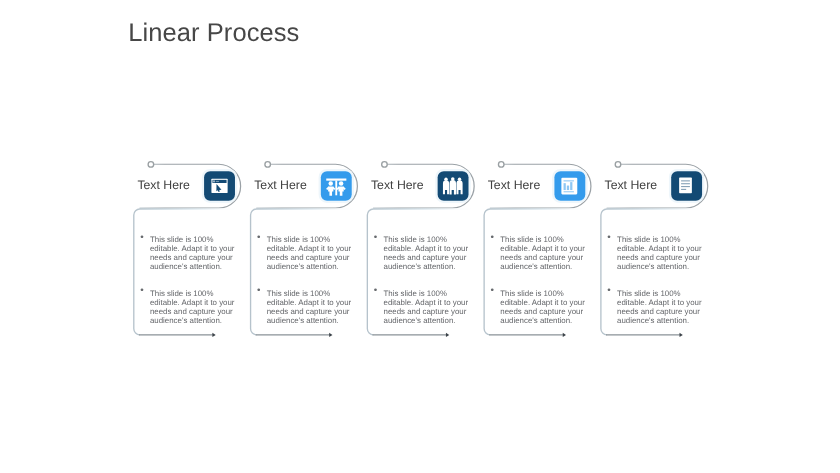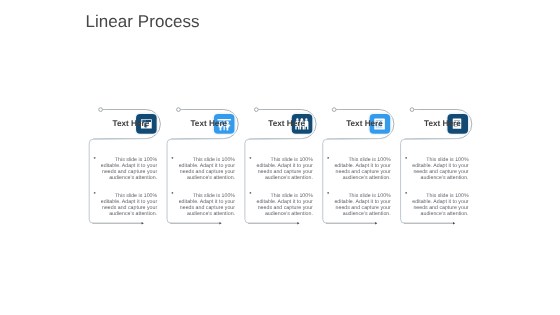--- a/index.html
+++ b/index.html
@@ -1,26 +1,26 @@
 <!DOCTYPE html>
 <html><head>
 <meta charset="utf-8">
 <title>Linear Process</title>
 <style>
   html,body{margin:0;padding:0;}
   body{width:560px;height:315px;background:#ffffff;overflow:hidden;
        font-family:"Liberation Sans",sans-serif;-webkit-font-smoothing:antialiased;
        text-rendering:geometricPrecision;}
-  .slide{position:relative;width:560px;height:315px;background:#fff;overflow:hidden;text-align:right;}
+  .slide{position:relative;width:560px;height:315px;background:#fff;overflow:hidden;}
   .title{position:absolute;left:85.5px;top:12.4px;font-size:17px;font-weight:400;color:#474747;
          letter-spacing:0.05px;line-height:19px;white-space:nowrap;}
   .graphics{position:absolute;left:0;top:0;width:560px;height:315px;}
   .graphics svg{position:absolute;left:0;top:0;overflow:visible;}
   .card{position:absolute;top:0;width:78px;height:315px;}
-  .hdrlabel{position:absolute;left:24px;top:118.7px;font-size:8.2px;font-weight:700;color:#414141;
+  .hdrlabel{position:absolute;left:3px;top:118.7px;font-size:8.2px;font-weight:400;color:#414141;
             white-space:nowrap;letter-spacing:0;line-height:10px;}
   .blk{position:absolute;left:4.9px;width:70px;}
   .blk1{top:155.7px;} .blk2{top:191.3px;}
   .bullet{position:absolute;left:0;top:0.1px;font-size:6.6px;color:#676a6e;line-height:6px;}
   .bodytext{position:absolute;left:6.5px;top:1.6px;width:57.2px;font-size:5.25px;color:#636569;
             line-height:6px;letter-spacing:0;}
 </style>
 </head>
 <body>
 

